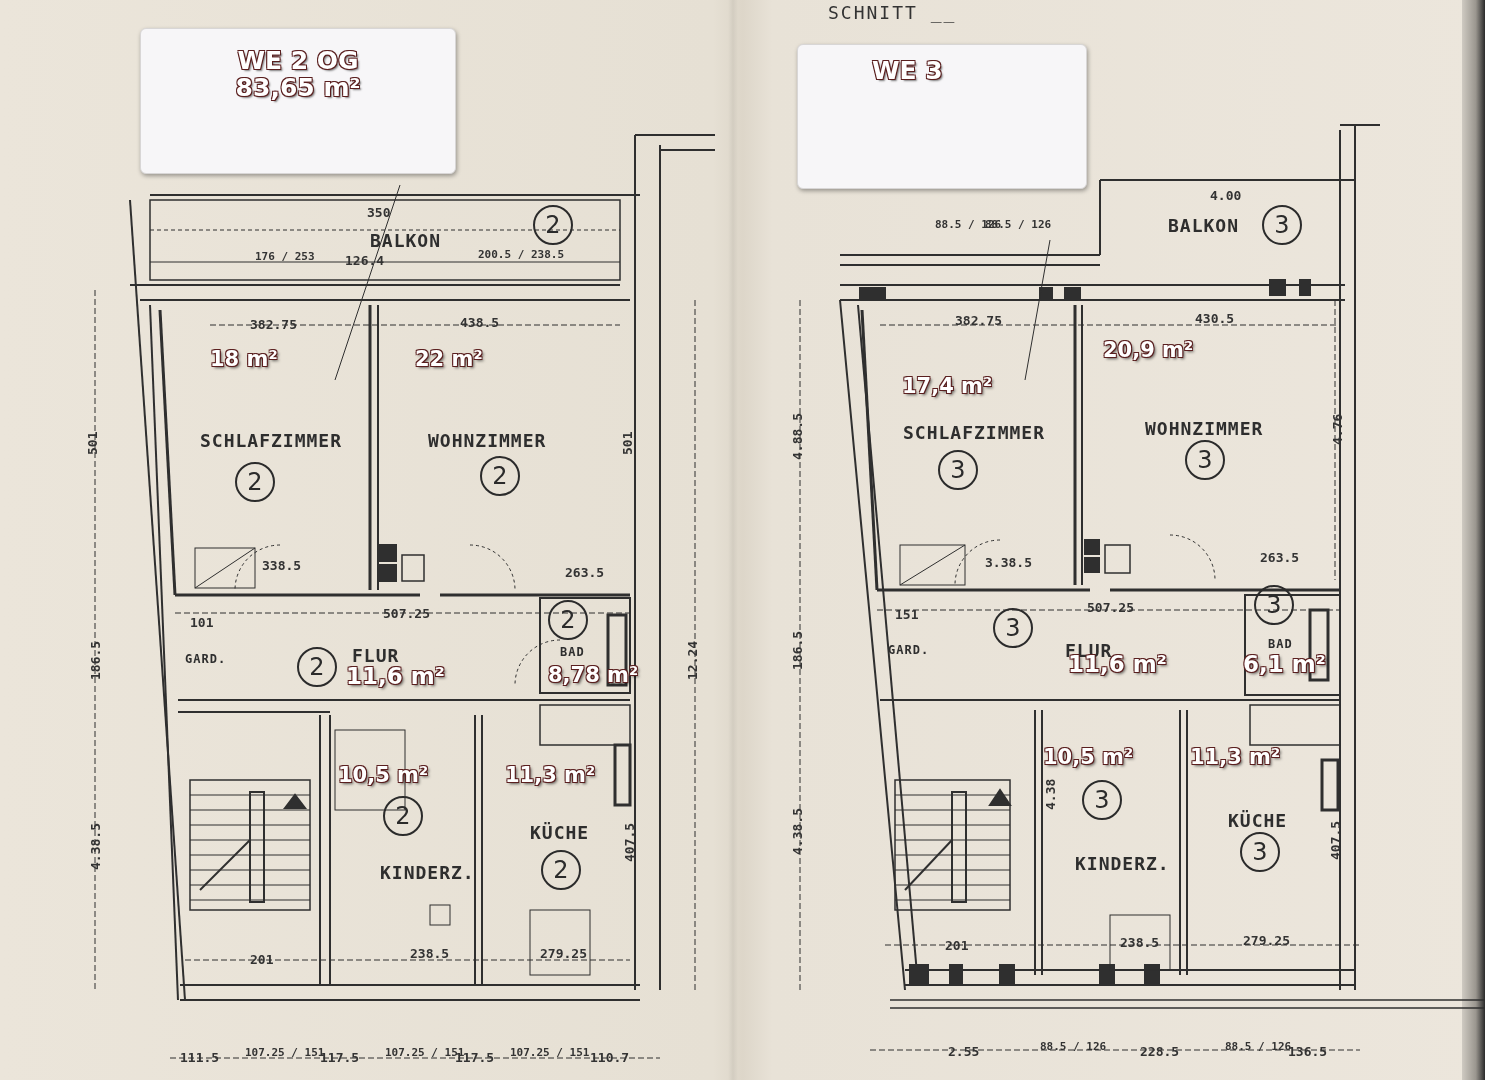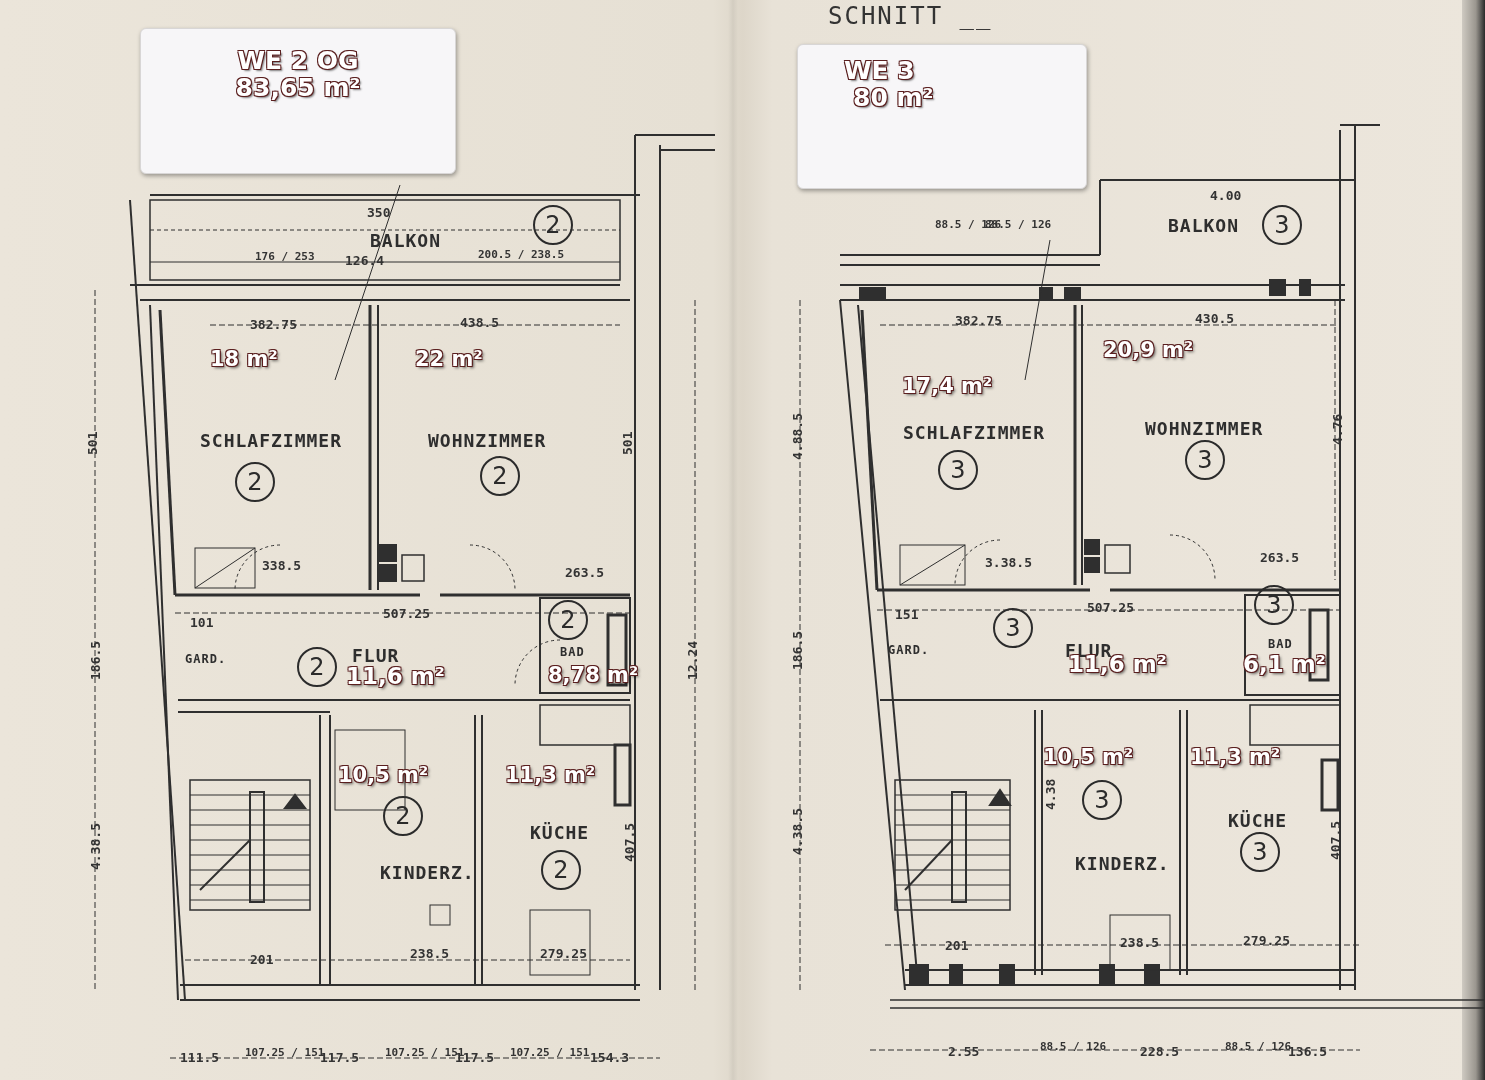--- a/index.html
+++ b/index.html
@@ -51,21 +51,21 @@
     font-family: "DejaVu Sans", sans-serif; font-size: 24px; color: #2b2b2b;
   }
   .dim-label {
     position: absolute; white-space: nowrap;
     font-family: "DejaVu Sans Mono", monospace; font-weight: bold;
     font-size: 13px; color: #333;
   }
   .dim-label.v { transform: rotate(-90deg); transform-origin: left top; }
   .header-note {
     position: absolute; font-family: "DejaVu Sans Mono", monospace;
-    font-size: 24px; color: #333; letter-spacing: 2px;
+    font-size: 18px; color: #333; letter-spacing: 2px;
   }
 </style>
 </head>
 <body>
 
 <div class="sheet"></div>
 <div class="fold"></div>
 <div class="right-edge"></div>
 
 <svg class="plan" width="1485" height="1080" viewBox="0 0 1485 1080">
@@ -280,27 +280,26 @@
   <div class="dim-label" style="left:250px; top:952px;">201</div>
   <div class="dim-label" style="left:410px; top:946px;">238.5</div>
   <div class="dim-label" style="left:540px; top:946px;">279.25</div>
 
   <div class="dim-label" style="left:180px; top:1050px;">111.5</div>
   <div class="dim-label" style="left:245px; top:1046px; font-size:11px;">107.25 / 151</div>
   <div class="dim-label" style="left:320px; top:1050px;">117.5</div>
   <div class="dim-label" style="left:385px; top:1046px; font-size:11px;">107.25 / 151</div>
   <div class="dim-label" style="left:455px; top:1050px;">117.5</div>
   <div class="dim-label" style="left:510px; top:1046px; font-size:11px;">107.25 / 151</div>
-  <div class="dim-label" style="left:590px; top:1050px;">154.3</div>
+  <div class="dim-label" style="left:590px; top:1050px;">110.7</div>
 </div>
 
 <div>
   <div class="title-box" style="left:797px; top:44px; width:288px; height:143px;">
-    <span class="line" style="margin-top:12px; text-align:left; padding-left:46px;">WE 3</span>
-    <span class="line" style="text-align:left; padding-left:55px;">80 m²</span>
+    <span class="line" style="margin-top:12px; text-align:left; padding-left:74px;">WE 3</span>
   </div>
 
   <div class="dim-label" style="left:1210px; top:188px;">4.00</div>
   <div class="room-name" style="left:1168px; top:215px;">BALKON</div>
   <div class="unit-circle" style="left:1262px; top:205px;">3</div>
   <div class="dim-label" style="left:935px; top:218px; font-size:11px;">88.5 / 126</div>
   <div class="dim-label" style="left:985px; top:218px; font-size:11px;">88.5 / 126</div>
 
   <div class="dim-label" style="left:955px; top:313px;">382.75</div>
   <div class="dim-label" style="left:1195px; top:311px;">430.5</div>

